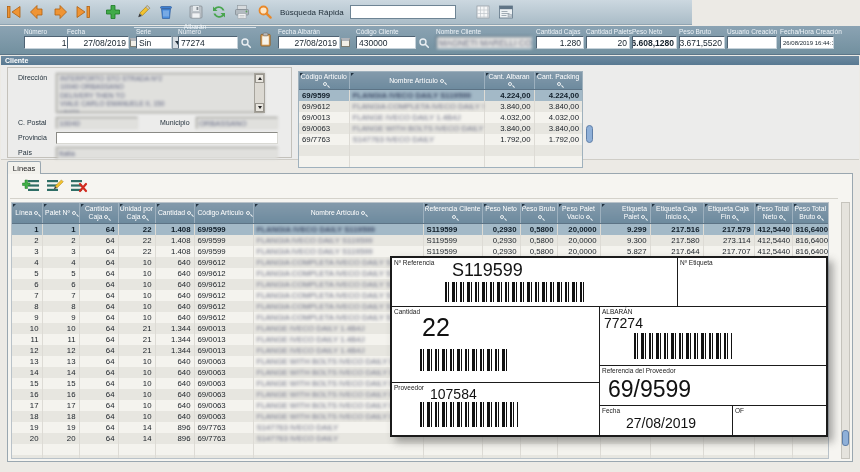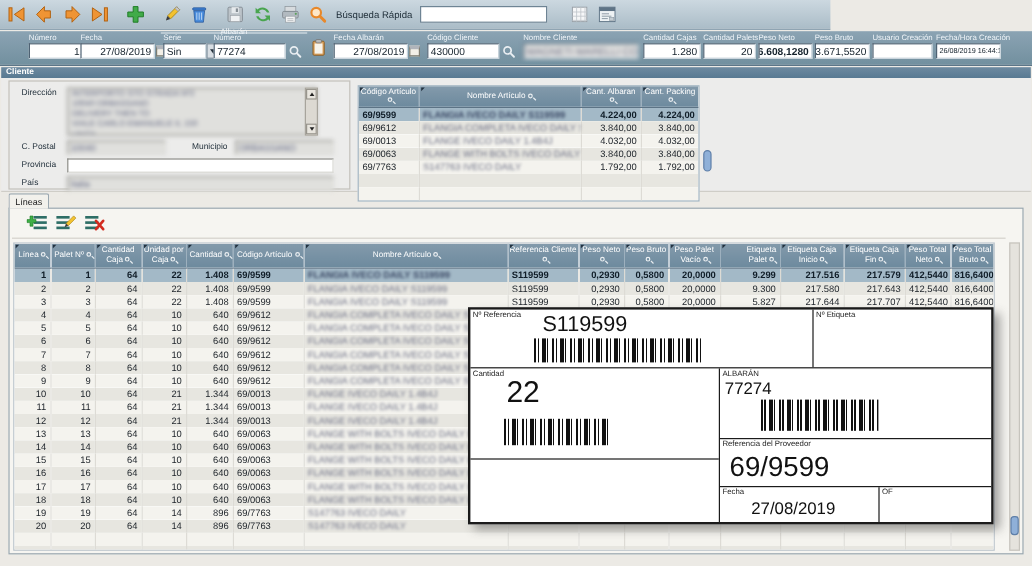--- a/index.html
+++ b/index.html
@@ -504,21 +504,21 @@
               <td>22</td>
               <td>1.408</td>
               <td>69/9599</td>
               <td>FLANGIA IVECO DAILY S119599</td>
               <td>S119599</td>
               <td>0,2930</td>
               <td>0,5800</td>
               <td>20,0000</td>
               <td>9.300</td>
               <td>217.580</td>
-              <td>217.643</td>
+              <td>273.114</td>
               <td>412,5440</td>
               <td>816,6400</td>
             </tr>
             <tr>
               <td>3</td>
               <td>3</td>
               <td>64</td>
               <td>22</td>
               <td>1.408</td>
               <td>69/9599</td>
@@ -894,20 +894,25 @@
         <span class="plabel">Nº Etiqueta</span>
         <span></span>
       </div>
     </div>
     <div class="pbody">
       <div class="pcol-l">
         <div class="pc-cant">
           <span class="plabel">Cantidad</span>
           <div class="cant-val">22</div>
           <div class="bc bc-cant"></div>
+        </div>
+        <div class="pc-prov">
+          <span class="plabel">Proveedor</span>
+          <div class="prov-val">107584</div>
+          <div class="bc bc-prov"></div>
         </div>
       </div>
       <div class="pcol-r">
         <div class="pc-alb">
           <span class="plabel">ALBARÁN</span>
           <div class="alb-val">77274</div>
           <div class="bc bc-alb"></div>
         </div>
         <div class="pc-refprov">
           <span class="plabel">Referencia del Proveedor</span>

